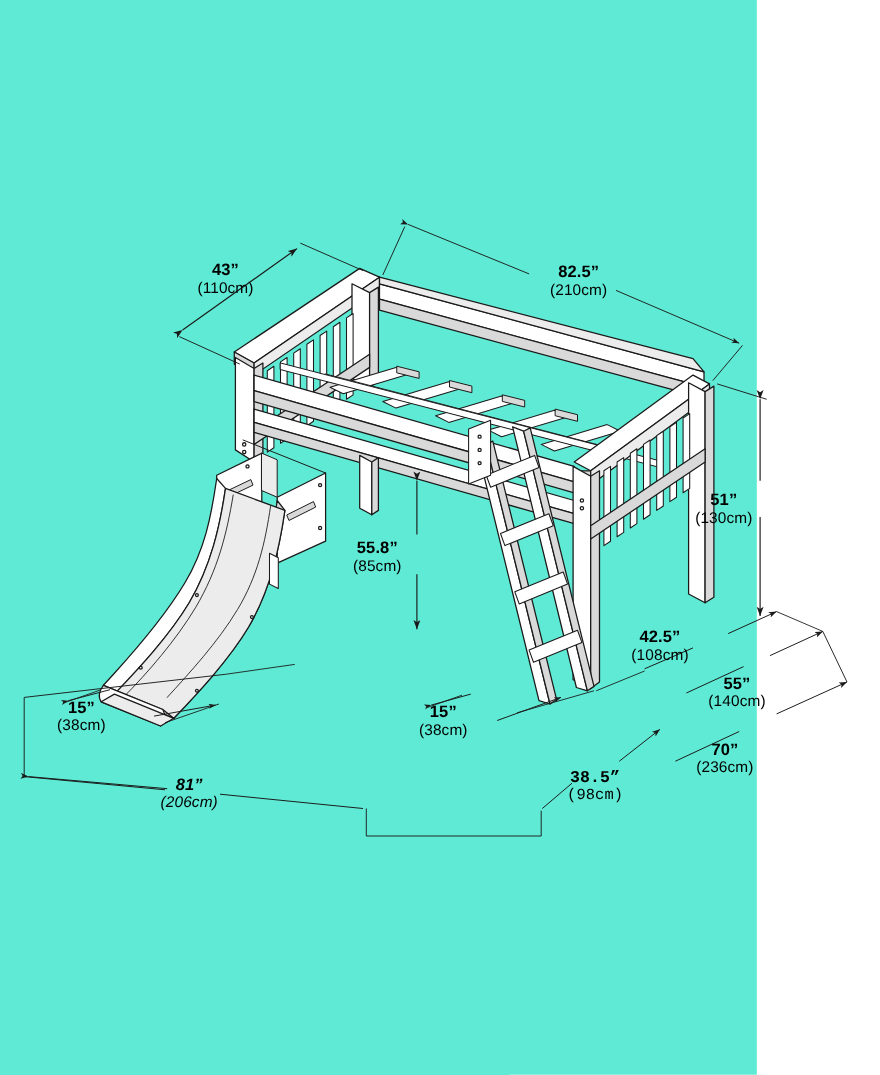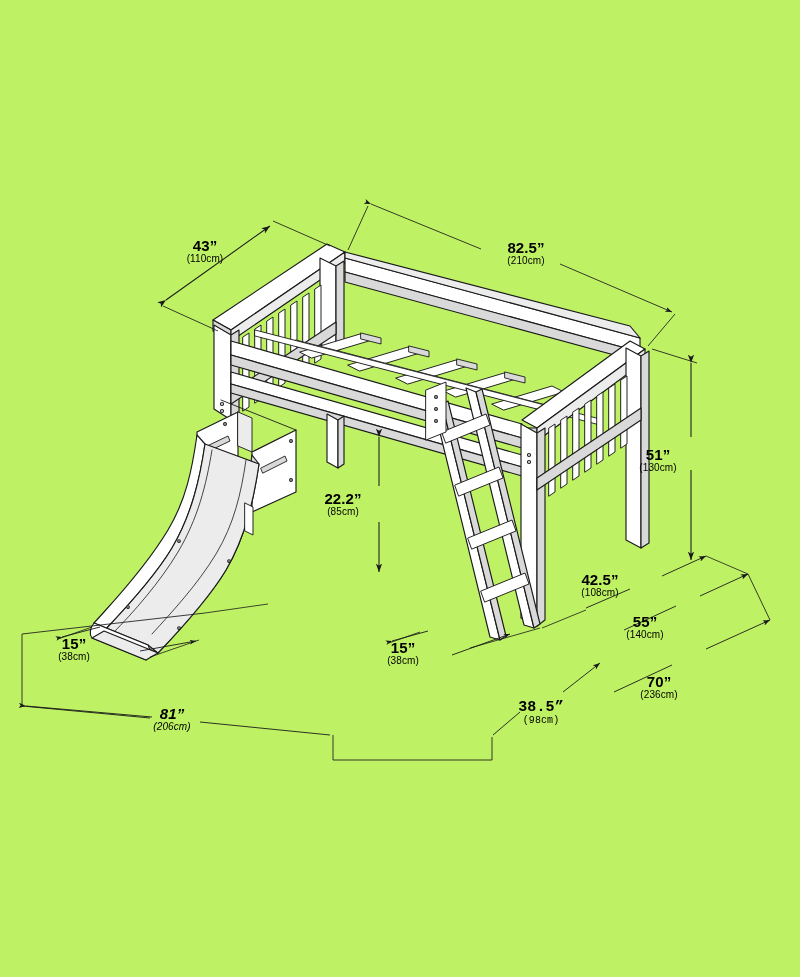--- a/index.html
+++ b/index.html
@@ -9,23 +9,23 @@
   }
   body {
     width: 800px;
     height: 977px;
     overflow: hidden;
     font-family: "Liberation Sans", sans-serif;
     color: #000000;
   }
   #diagram-root {
     position: relative;
-    width: 800px;
+    width: 688px;
     height: 977px;
-    background: #bef264;
+    background: #5eead4;
   }
   #diagram-svg {
     position: absolute;
     left: 0;
     top: 0;
     width: 800px;
     height: 977px;
     display: block;
   }
   .dim-label {
@@ -38,21 +38,21 @@
   }
   .dim-label .imp {
     display: block;
     font-weight: bold;
     font-size: 15px;
     letter-spacing: 0.1px;
   }
   .dim-label .met {
     display: block;
     font-weight: normal;
-    font-size: 10px;
+    font-size: 14px;
     letter-spacing: 0.1px;
   }
 </style>
 </head>
 <body>
 
 <div id="diagram-root">
 
   <svg id="diagram-svg" viewBox="0 0 800 977">
     <defs>
@@ -290,40 +290,40 @@
     <span class="imp">82.5”</span>
     <span class="met">(210cm)</span>
   </div>
 
   <div class="dim-label" style="left:658px; top:447px; width:90px; margin-left:-45px;">
     <span class="imp">51”</span>
     <span class="met">(130cm)</span>
   </div>
 
   <div class="dim-label" style="left:343px; top:491px; width:90px; margin-left:-45px;">
-    <span class="imp">22.2”</span>
+    <span class="imp">55.8”</span>
     <span class="met">(85cm)</span>
   </div>
 
   <div class="dim-label" style="left:74px; top:636px; width:80px; margin-left:-40px;">
     <span class="imp">15”</span>
     <span class="met">(38cm)</span>
   </div>
 
   <div class="dim-label" style="left:403px; top:640px; width:80px; margin-left:-40px;">
     <span class="imp">15”</span>
     <span class="met">(38cm)</span>
   </div>
 
   <div class="dim-label" style="left:600px; top:572px; width:92px; margin-left:-46px;">
     <span class="imp">42.5”</span>
     <span class="met">(108cm)</span>
   </div>
 
-  <div class="dim-label" style="left:645px; top:614px; width:88px; margin-left:-44px;">
+  <div class="dim-label" style="left:670px; top:614px; width:88px; margin-left:-44px;">
     <span class="imp">55”</span>
     <span class="met">(140cm)</span>
   </div>
 
   <div class="dim-label" style="left:659px; top:674px; width:92px; margin-left:-46px;">
     <span class="imp">70”</span>
     <span class="met">(236cm)</span>
   </div>
 
   <div class="dim-label" style="left:172px; top:706px; width:92px; margin-left:-46px;font-style:italic;">

